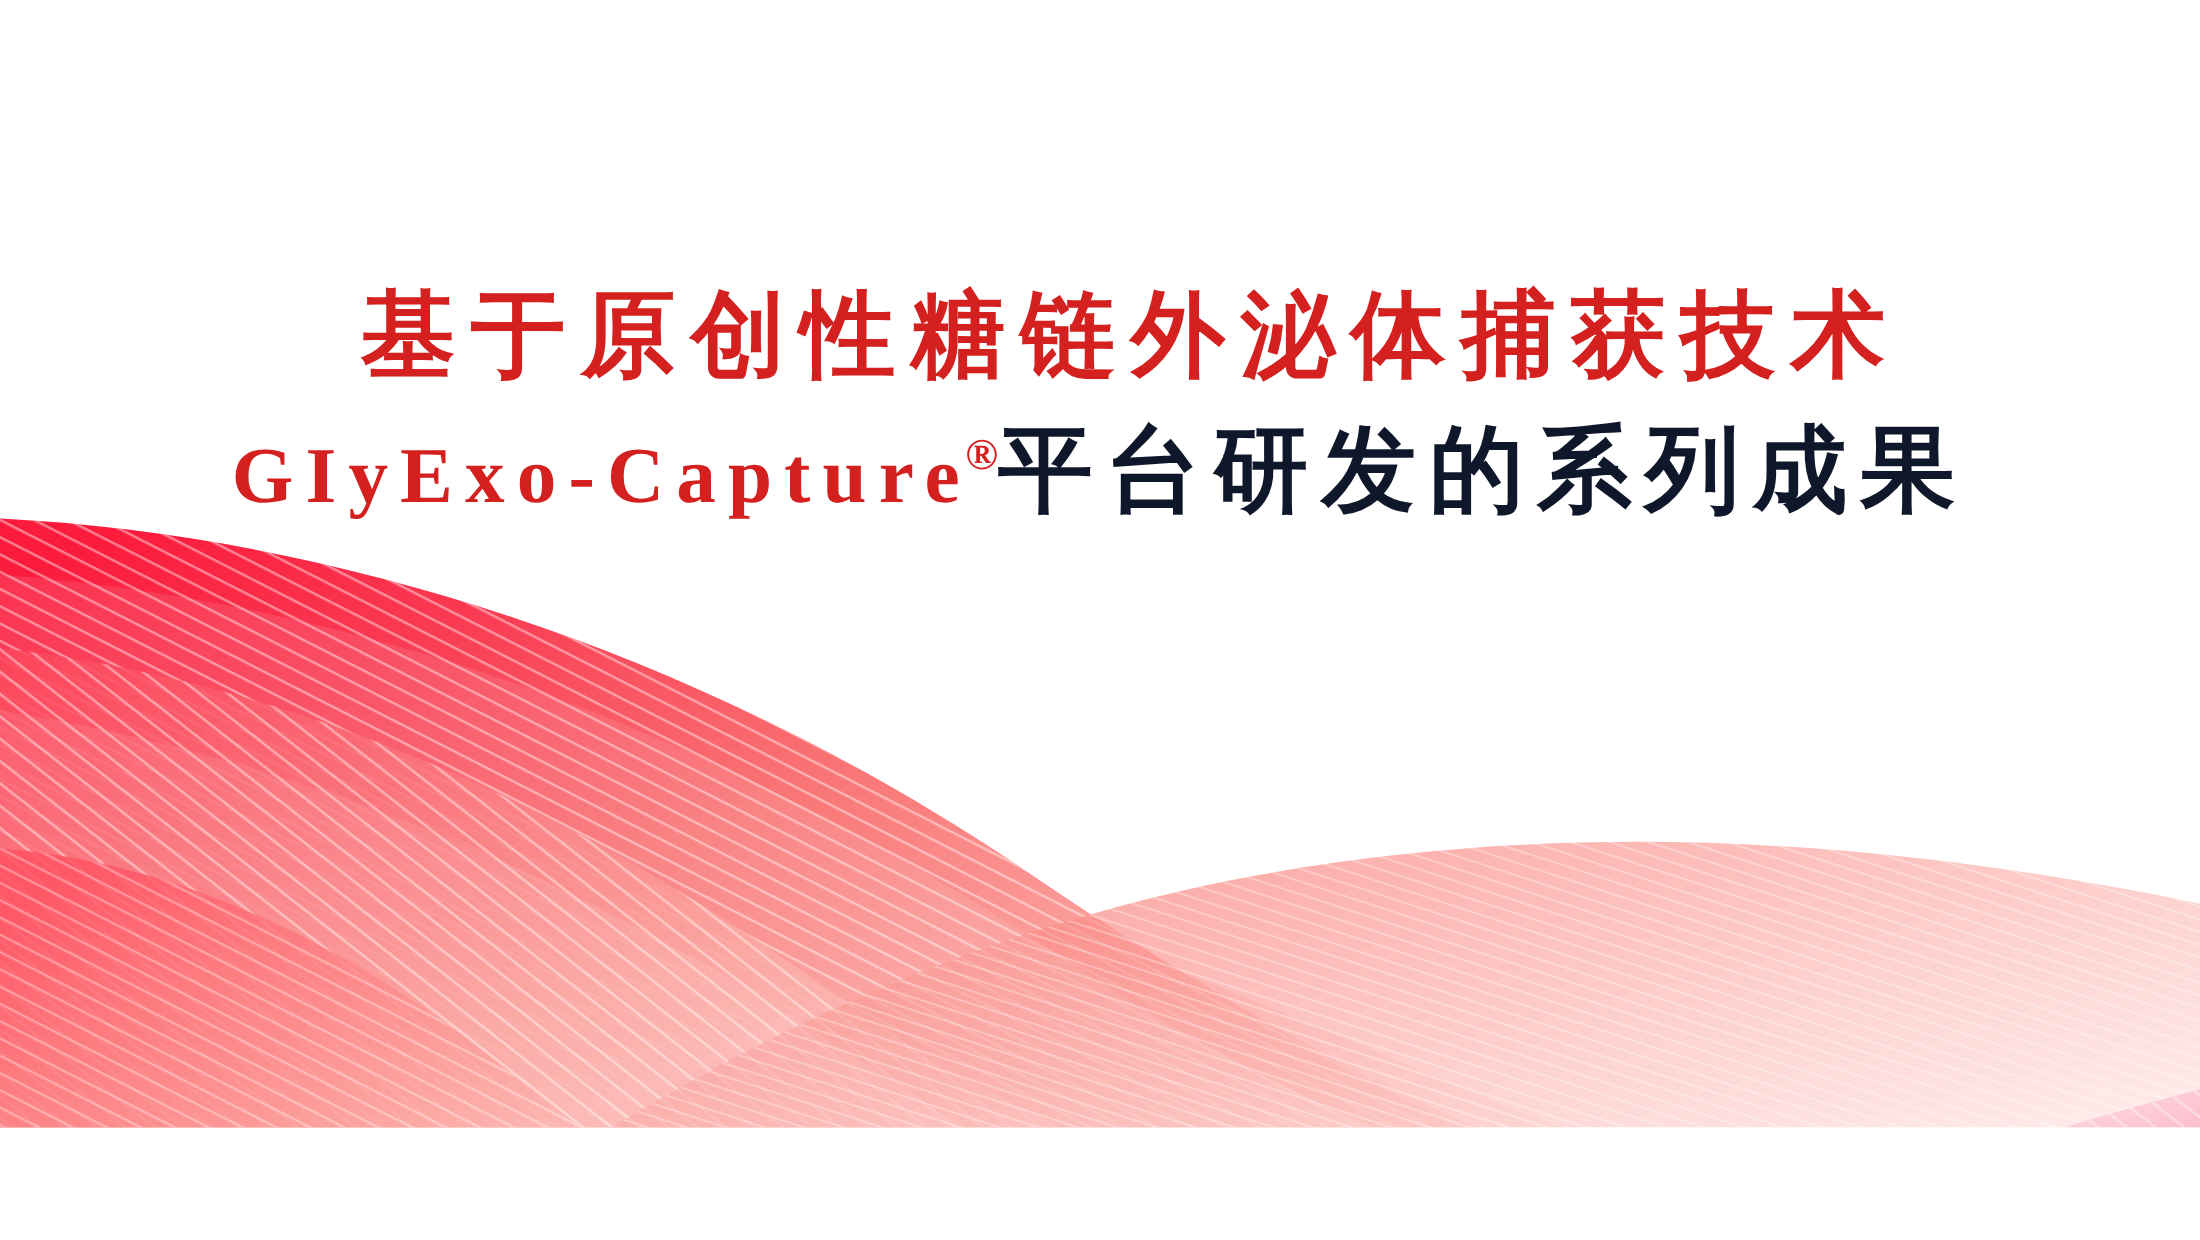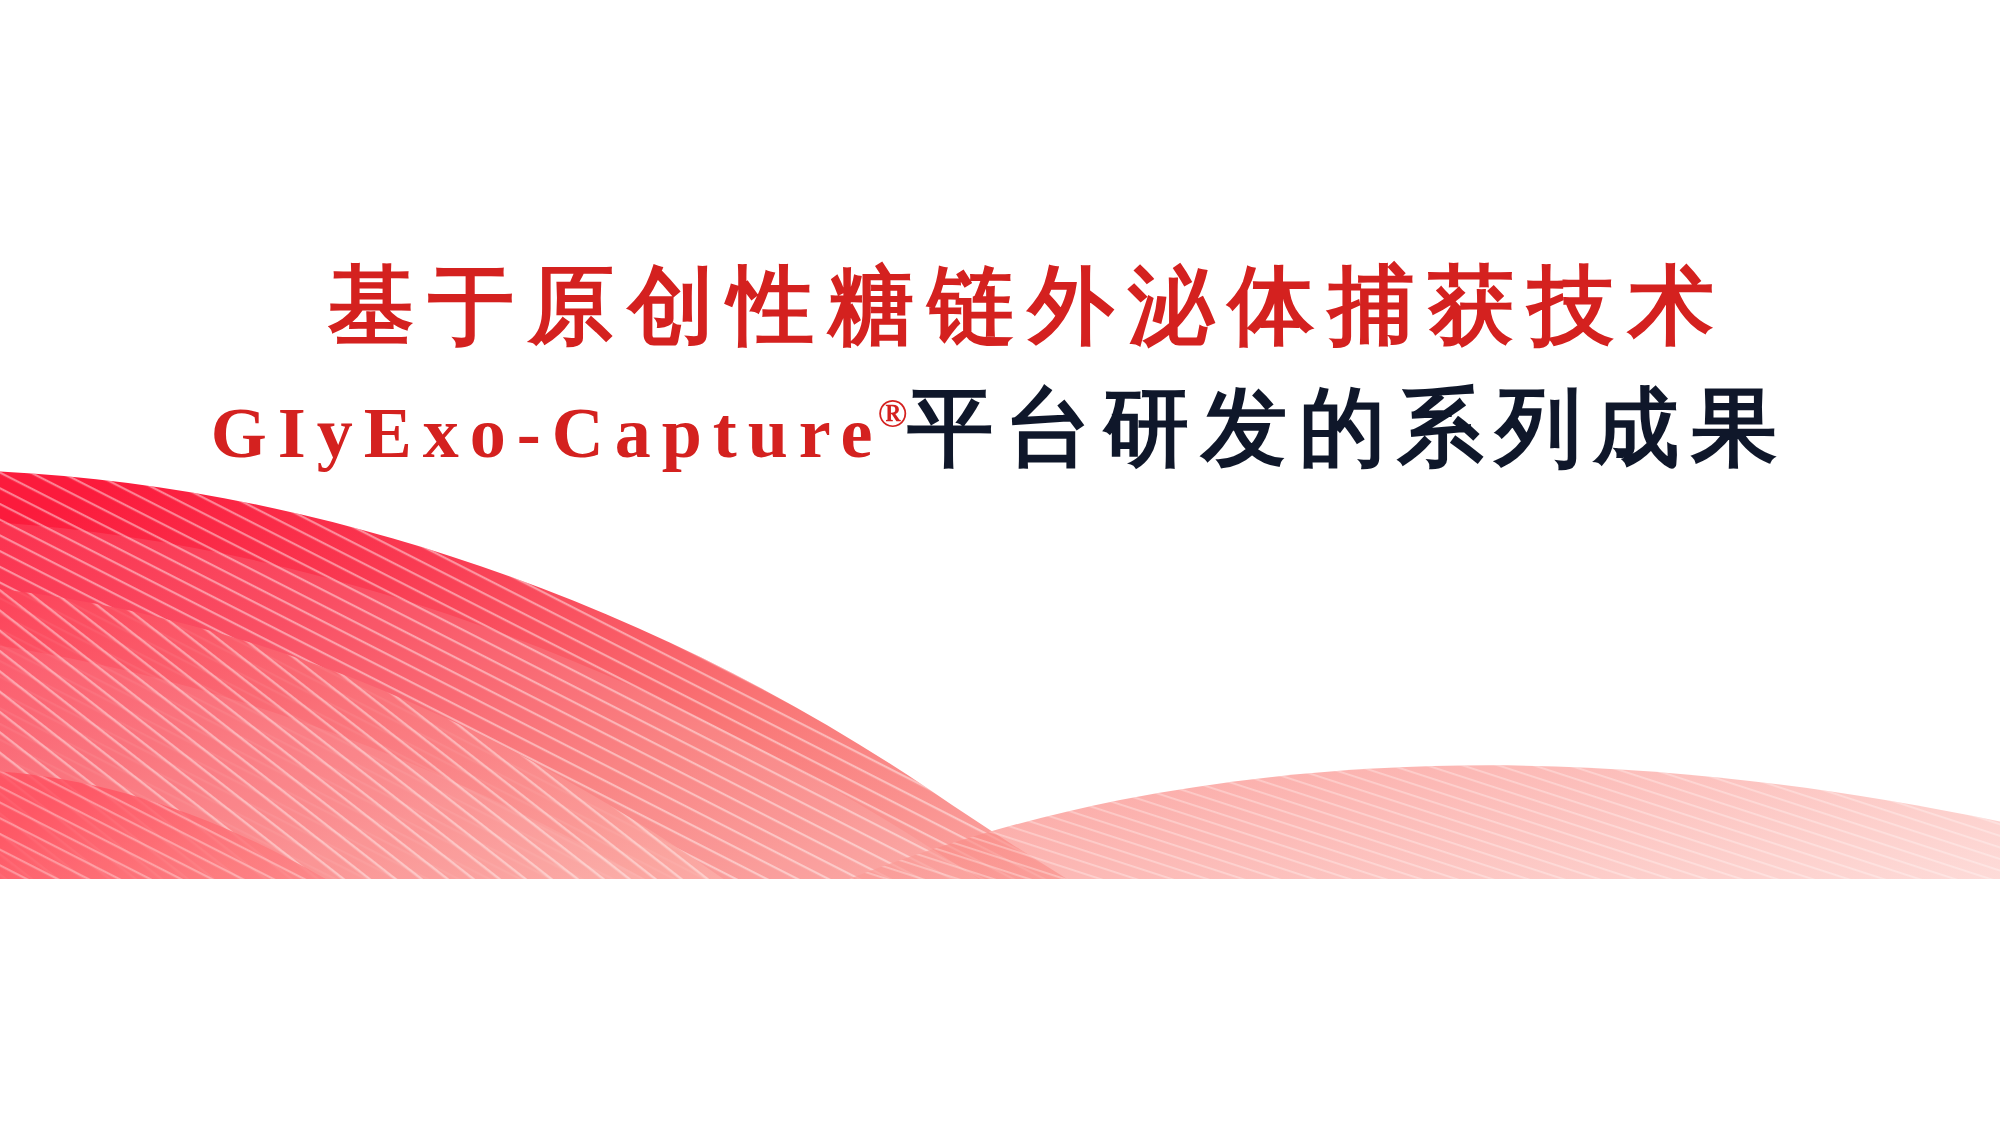--- a/index.html
+++ b/index.html
@@ -3,21 +3,21 @@
 <meta charset="utf-8">
 <style>
   html, body {
     margin: 0;
     padding: 0;
     background: #ffffff;
   }
   #slide {
     position: relative;
     width: 2000px;
-    height: 879px;
+    height: 1025px;
     background: #ffffff;
     overflow: hidden;
     font-family: "Liberation Sans", "DejaVu Sans", sans-serif;
   }
   
   #wave-bg {
     position: absolute;
     inset: 0;
     width: 2000px;
     height: 1127px;

